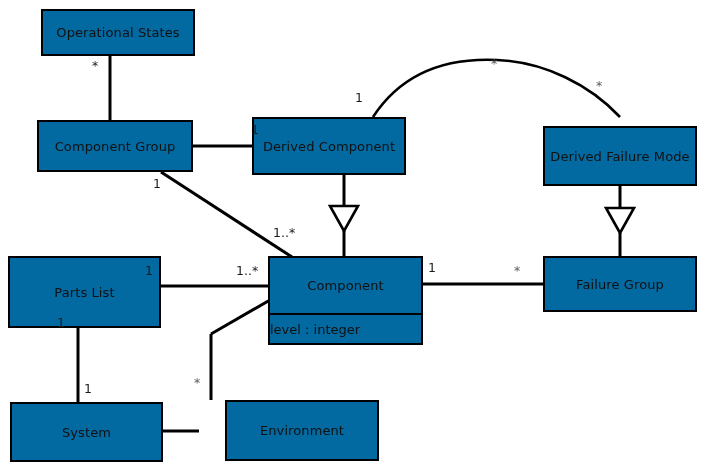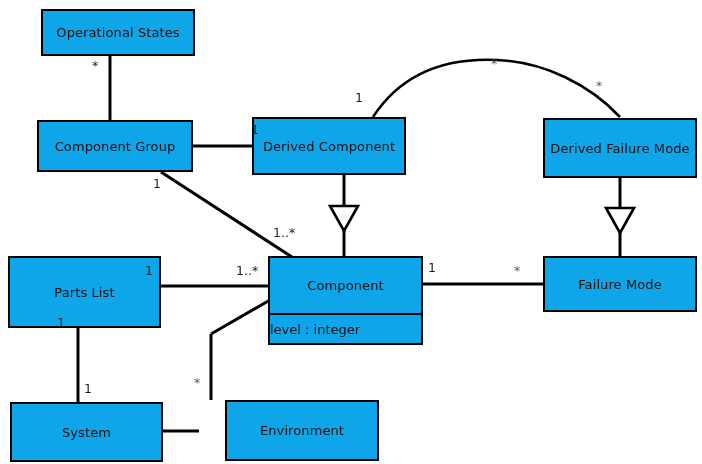--- a/index.html
+++ b/index.html
@@ -12,21 +12,21 @@
     width: 702px;
     height: 464px;
     background: #ffffff;
     font-family: "DejaVu Sans", sans-serif;
     overflow: hidden;
   }
   .uml-class {
     position: absolute;
     box-sizing: border-box;
     border: 2px solid #000000;
-    background: #0ea5e9;
+    background: #0369a1;
     display: flex;
     flex-direction: column;
     z-index: 3;
   }
   .uml-name {
     flex: 1 1 auto;
     display: flex;
     align-items: center;
     justify-content: center;
     font-size: 13px;
@@ -107,35 +107,35 @@
   </div>
 
   <div class="uml-class" style="left:37px; top:120px; width:156px; height:52px;">
     <div class="uml-name">Component Group</div>
   </div>
 
   <div class="uml-class" style="left:252px; top:117px; width:154px; height:58px;">
     <div class="uml-name">Derived Component</div>
   </div>
 
-  <div class="uml-class" style="left:543px; top:118px; width:154px; height:60px;">
+  <div class="uml-class" style="left:543px; top:126px; width:154px; height:60px;">
     <div class="uml-name">Derived Failure Mode</div>
   </div>
 
   <div class="uml-class" style="left:8px; top:256px; width:153px; height:72px;">
     <div class="uml-name">Parts List</div>
   </div>
 
   <div class="uml-class" style="left:268px; top:256px; width:155px; height:89px;">
     <div class="uml-name">Component</div>
     <div class="uml-attrs">level : integer</div>
   </div>
 
   <div class="uml-class" style="left:543px; top:256px; width:154px; height:56px;">
-    <div class="uml-name">Failure Mode</div>
+    <div class="uml-name">Failure Group</div>
   </div>
 
   <div class="uml-class" style="left:2px; top:402px; width:153px; height:60px;margin-left:8px;">
     <div class="uml-name">System</div>
   </div>
 
   <div class="uml-class" style="left:199px; top:400px; width:154px; height:61px;margin-left:26px;">
     <div class="uml-name">Environment</div>
   </div>
 

